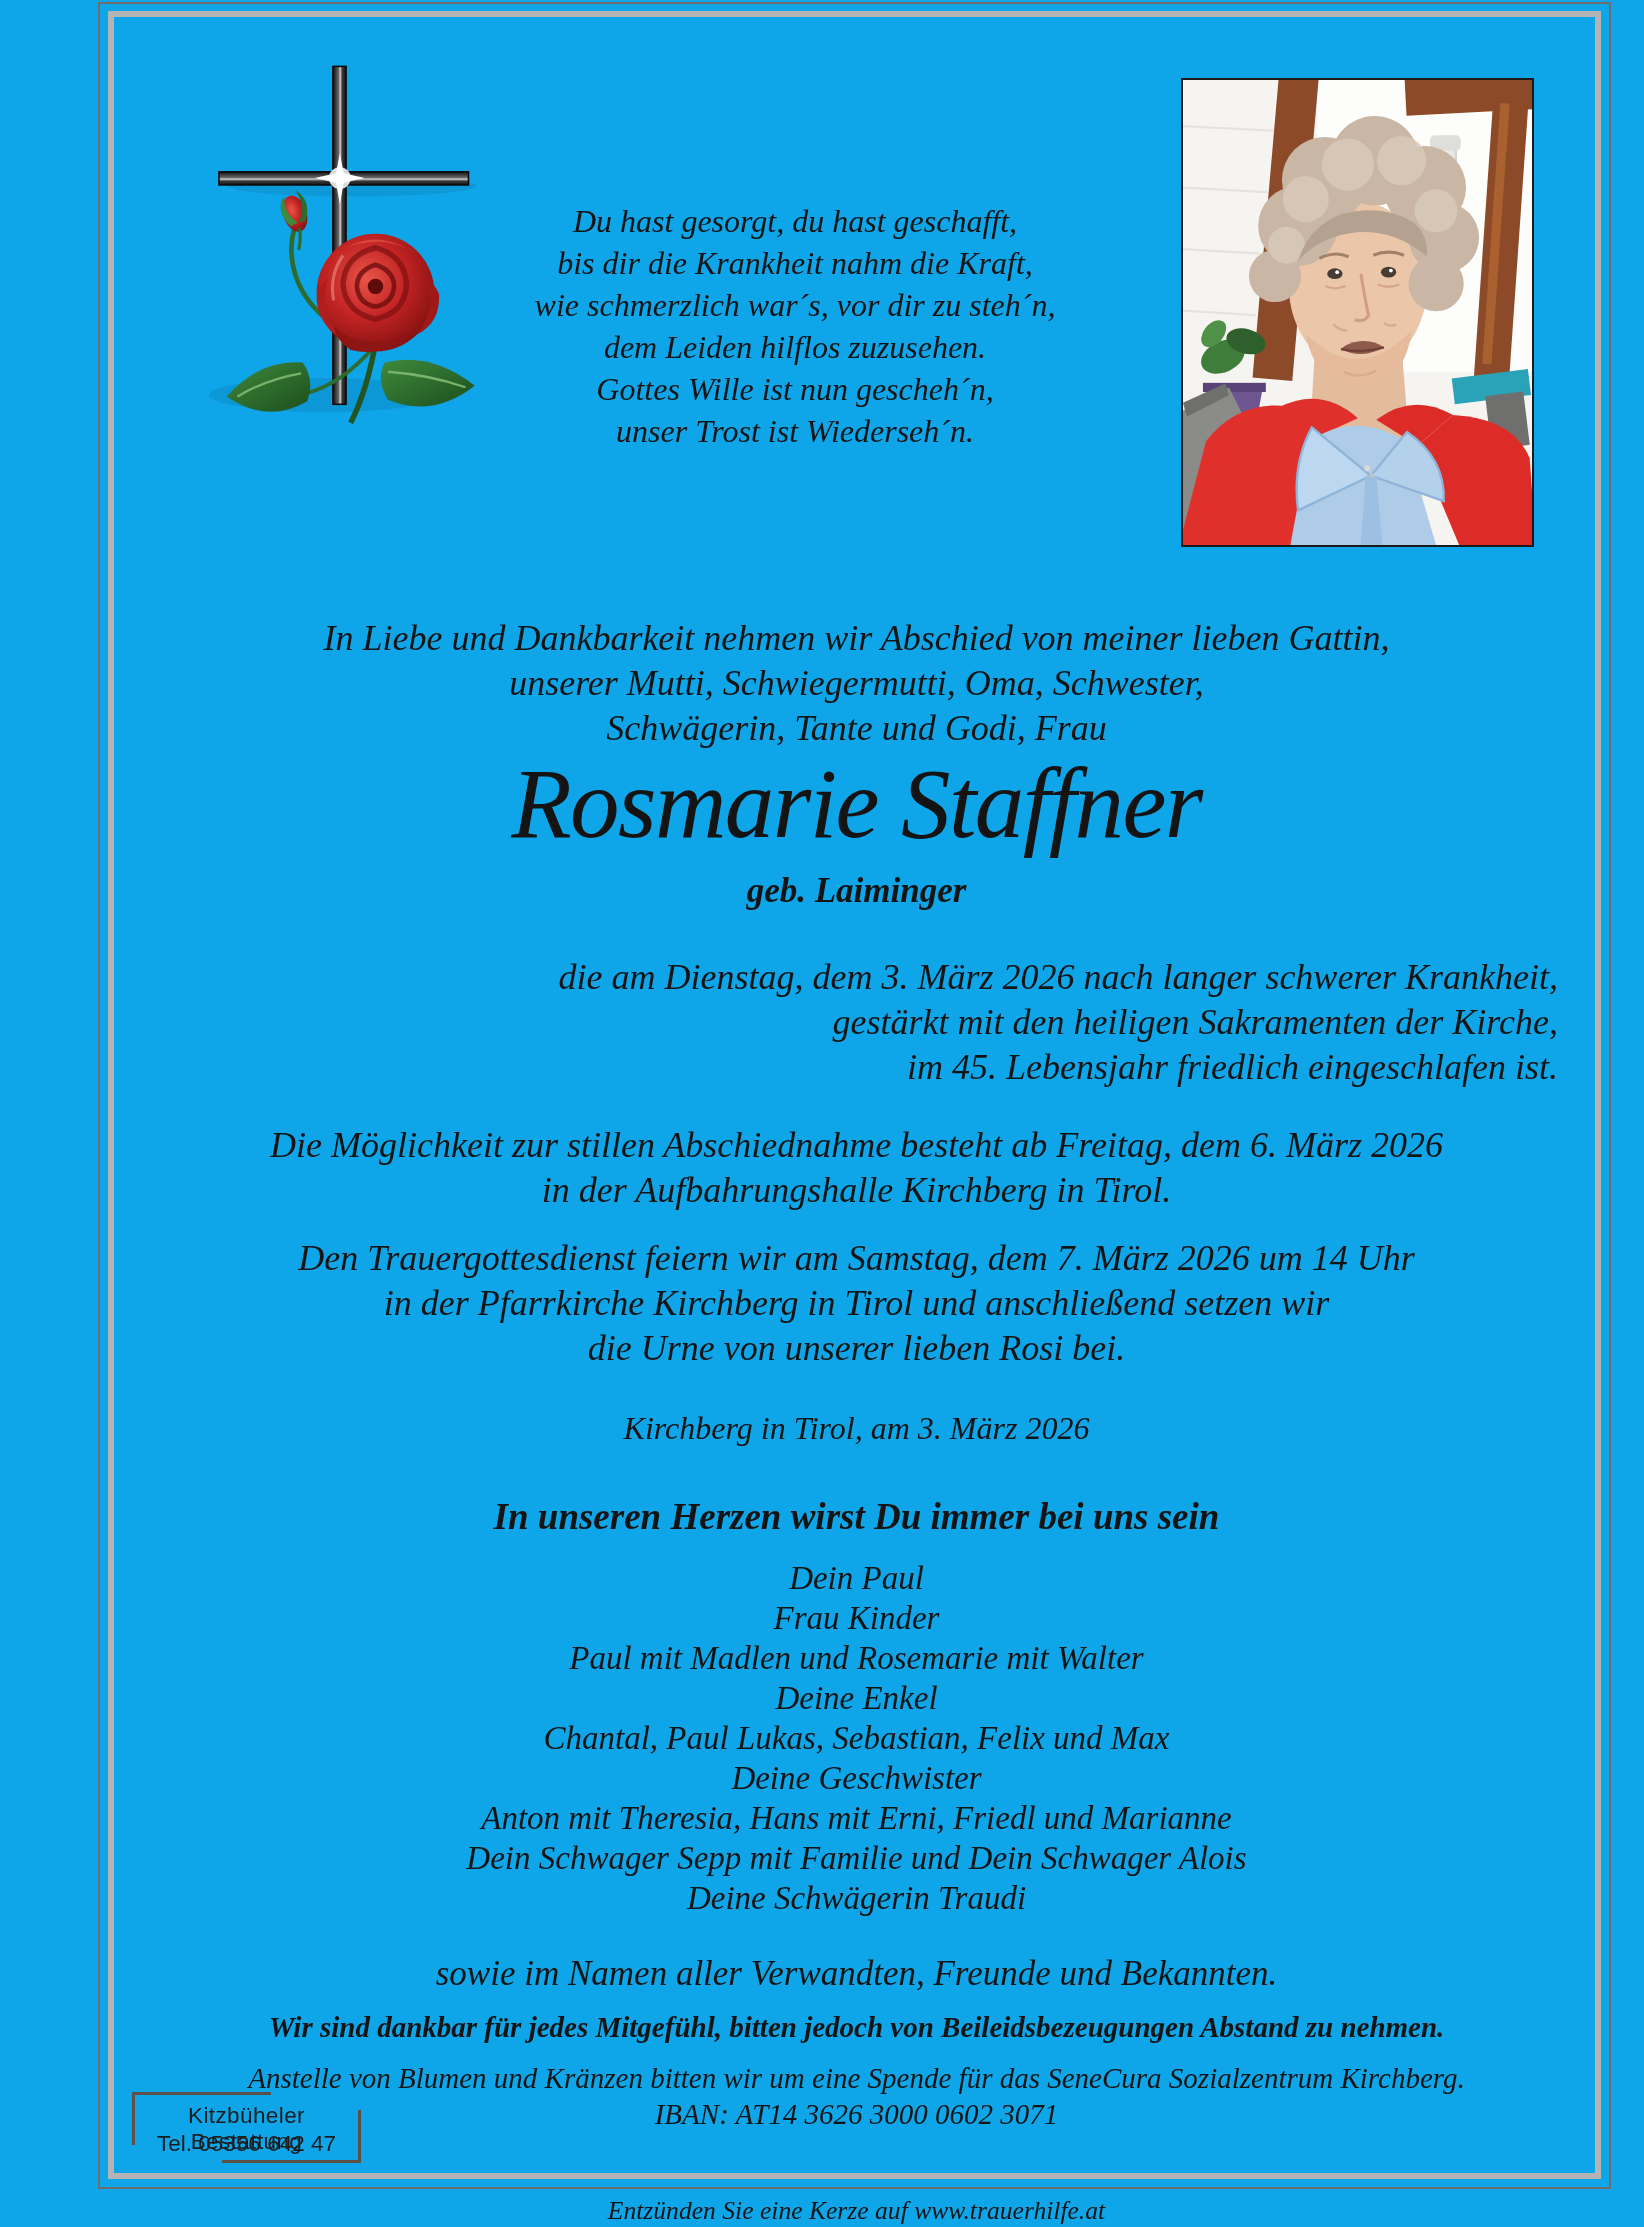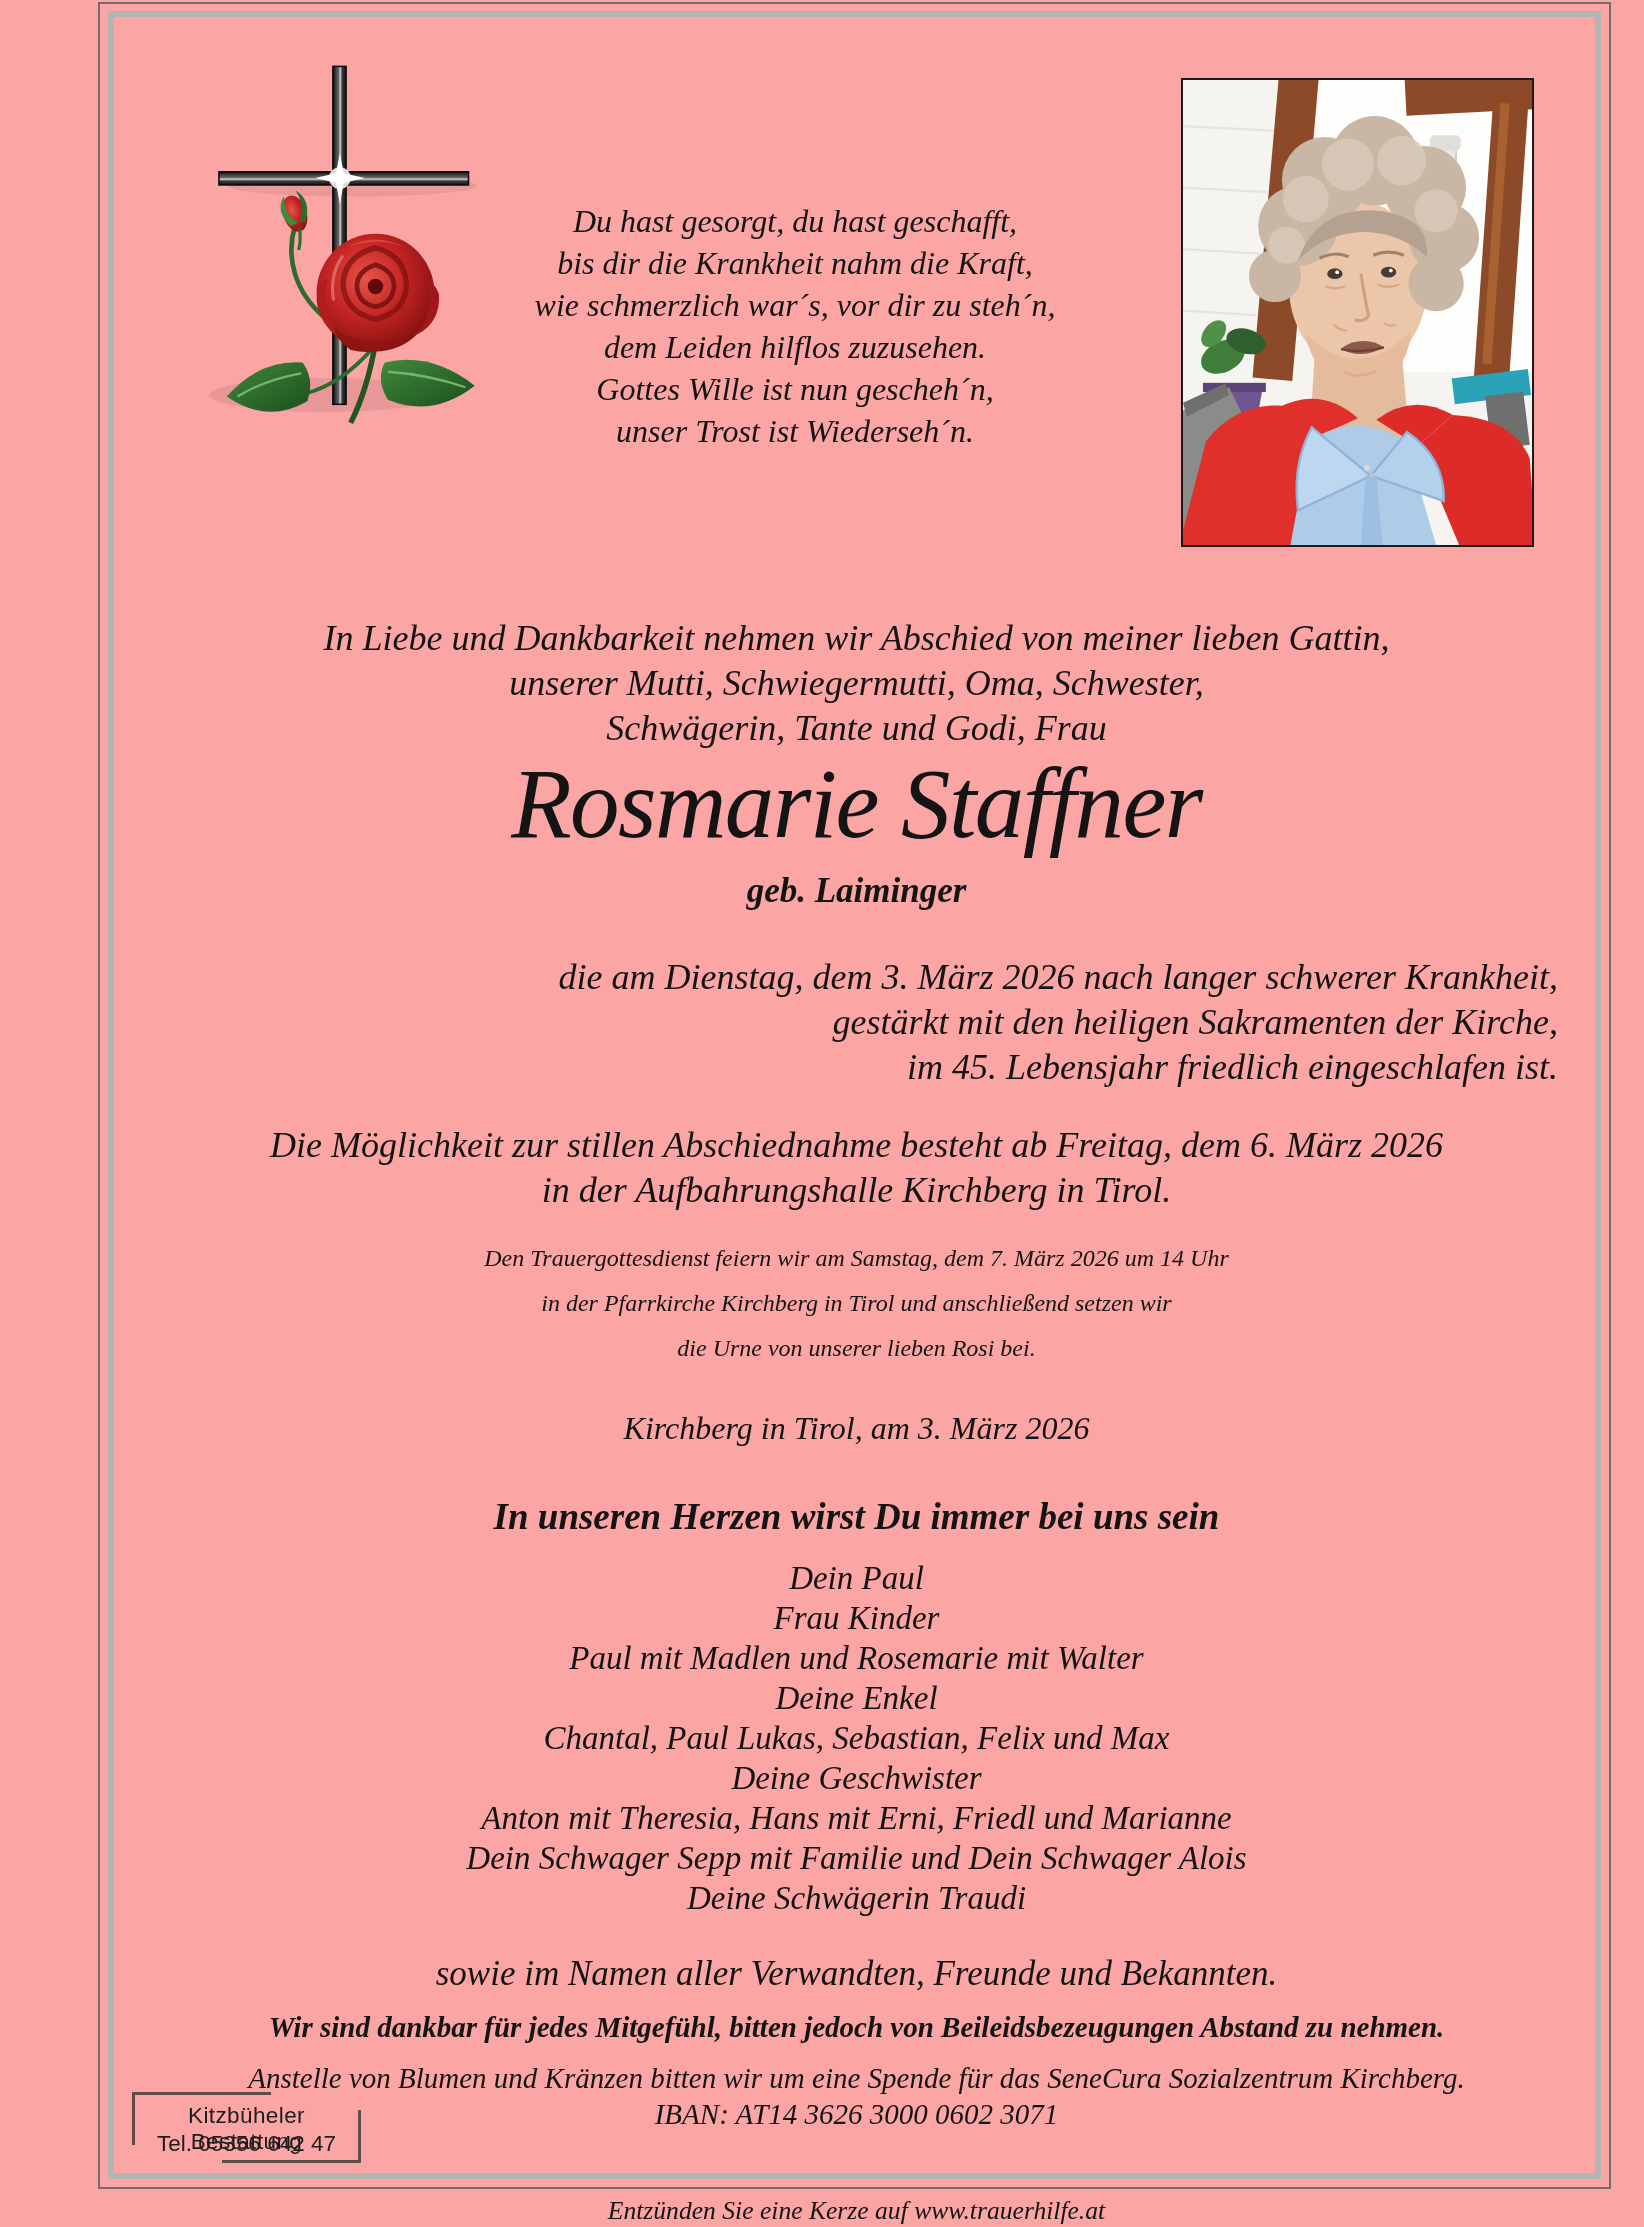--- a/index.html
+++ b/index.html
@@ -1,37 +1,37 @@
 <!DOCTYPE html>
 <html style="font-size:12.4px"><head>
 <meta charset="utf-8">
 <style>
   html,body { margin:0; padding:0; background:#ffffff; }
   .page {
-    position:relative; width:1644px; height:2227px; background:#fca5a5;
+    position:relative; width:1644px; height:2227px; background:#0ea5e9;
     font-family:"Liberation Serif", serif; color:#141414; overflow:hidden;
   }
   
   .frame-outer {
     position:absolute; left:98px; top:1.6px; width:1513px; height:2187px;
     border:2.3px solid #6e6e6e; box-sizing:border-box;
   }
   .frame-inner {
     position:absolute; left:7.8px; top:7px; right:7.8px; bottom:7.8px;
     border:6.2px solid #b4b4b4; box-sizing:border-box;
   }
   .txt { position:absolute; text-align:center; font-style:italic; }
   .block-center { left:155px; width:1403px; }
   .poem { left:326px; width:938px; top:200px; font-size:32px; line-height:42px; }
   .intro { top:616px; font-size:36px; line-height:45px; }
   .name  { top:746px; font-size:99px; line-height:116px; letter-spacing:-1.6px;text-align:center; }
   .maiden{ top:871px; font-size:35px; font-weight:bold; }
   .para1 { top:955px; font-size:36px; line-height:45px;text-align:right; }
   .para2 { top:1123px; font-size:36px; line-height:45px; }
-  .para3 { top:1236px; font-size:24px; line-height:45px; }
+  .para3 { top:1236px; font-size:36px; line-height:45px; }
   .dateline { top:1410px; font-size:32px; }
   .closing-title { top:1495px; font-size:37px; font-weight:bold; }
   .mourners { top:1558px; font-size:33px; line-height:40px; }
   .final-line { top:1954px; font-size:35px; }
   .note1 { top:2011px; font-size:29px;font-weight:bold; }
   .note2 { top:2062px; font-size:29px; }
   .iban  { top:2098px; font-size:29px; }
   .footer{ top:2196px; font-size:25.6px; }
 
   .artwork { position:absolute; left:143px; top:54px; width:372px; height:372px; }

